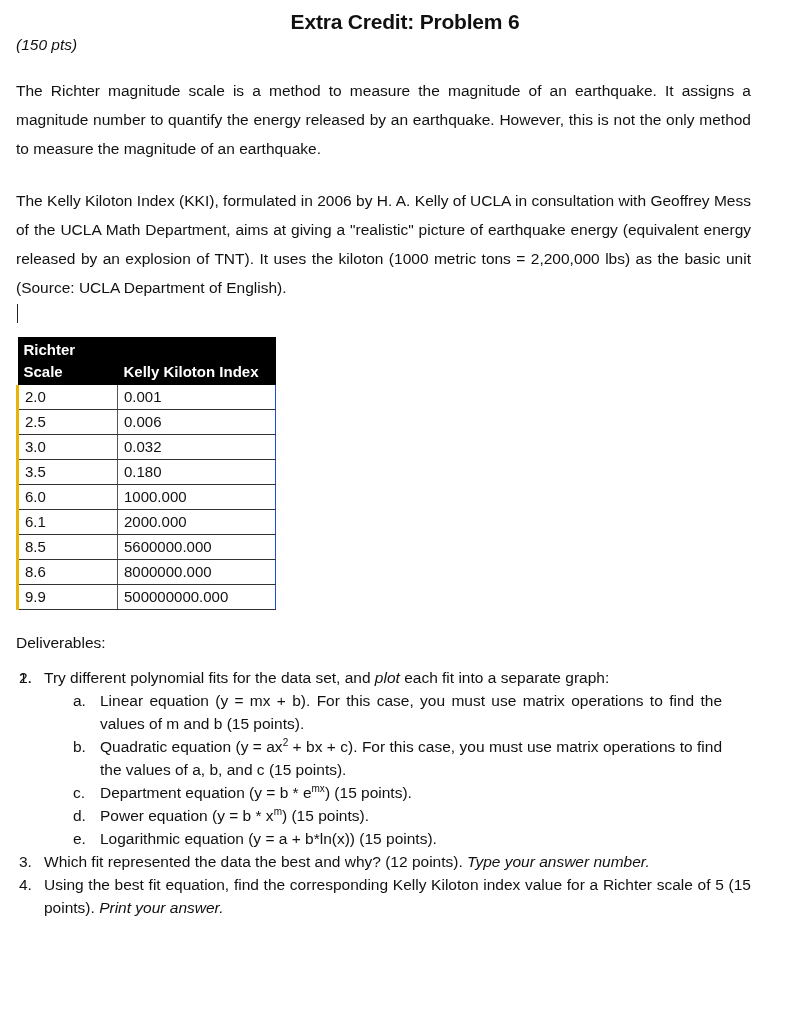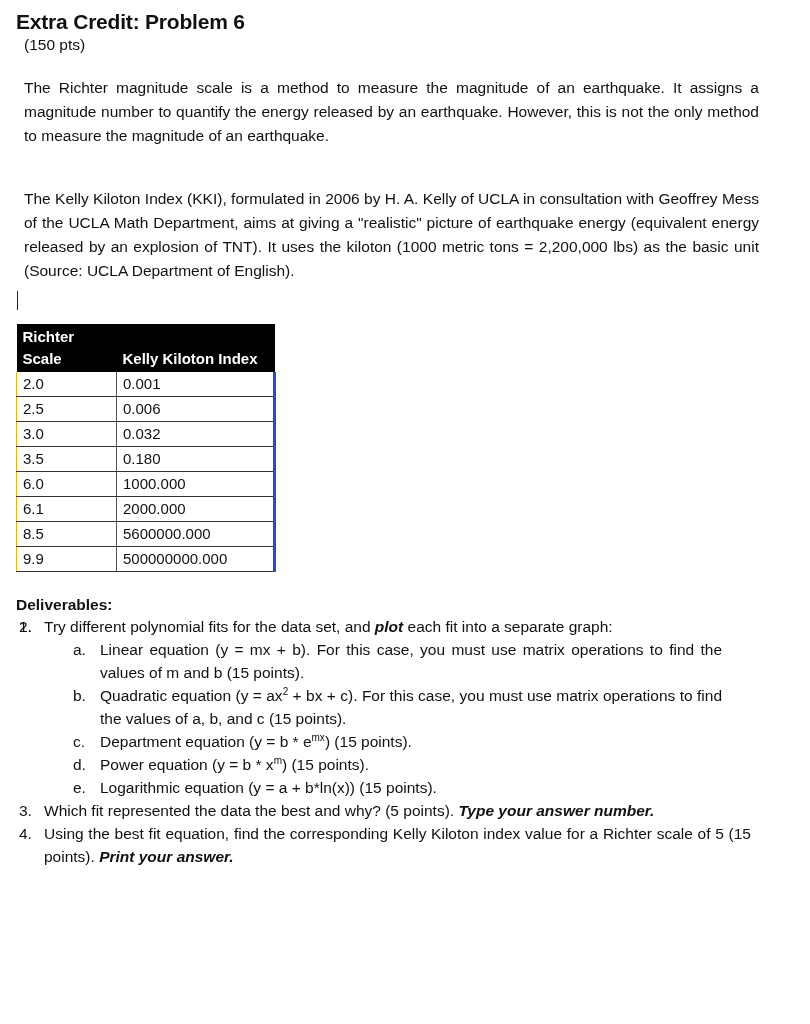--- a/index.html
+++ b/index.html
@@ -1,38 +1,38 @@
 <!DOCTYPE html>
 <html><head>
 <meta charset="utf-8">
 <style>
   html, body { margin:0; padding:0; background:#fff; }
   body { width:810px; height:1024px; overflow:hidden; font-family:"Liberation Sans", sans-serif; color:#111; }
   .page { position:relative; padding:6px 16px 0 16px; }
-  h1 { font-size:21px; font-weight:bold; margin:4px 0 2px 0; letter-spacing:-0.2px; }
-  .pts { font-size:15.5px; margin:0 0 22px 8px; }
-  p { font-size:15.5px; line-height:24px; margin:8px; text-align:justify; width:735px; }
+  h1 { font-size:21px; font-weight:bold; margin:4px 0 2px 0; letter-spacing:-0.2px;text-align:center; }
+  .pts { font-size:15.5px; margin:0 0 22px 0;font-style:italic; }
+  p { font-size:15.5px; line-height:29px; margin:0; text-align:justify; width:735px; }
   .gap { height:23px; }
   .cursor { display:block; width:1px; height:19px; background:#222; margin:2px 0 2px 1px; }
   table { border-collapse:collapse; margin:14px 8px 0 0; font-size:15px; }
   th { background:#000; color:#fff; text-align:left; font-weight:bold; vertical-align:bottom; padding:2px 6px 2px 6px; line-height:22px; }
   th.c1 { width:88px; }
   th.c2 { width:146px; }
   td { border-bottom:1px solid #333; padding:1px 6px; height:22px; line-height:22px; }
-  td.c1 { border-left:1px solid #eab308; border-right:1px solid #555; }
-  td.c2 { border-right:3px solid #1d4ed8; }
+  td.c1 { border-left:3px solid #eab308; border-right:1px solid #555; }
+  td.c2 { border-right:1px solid #1d4ed8; }
   .deliv { margin-top:24px; font-size:15.5px; }
-  .deliv-title { font-weight:bold; margin-bottom:1px; }
+  .deliv-title { font-weight:normal; margin-bottom:14px; }
   ol.main { margin:0; padding:0; list-style:none; }
   ol.main > li { position:relative; padding-left:28px; line-height:23px; width:707px; text-align:justify; }
   .num { position:absolute; left:3px; top:0; }
   ol.sub { margin:0; padding:0; list-style:none; }
   ol.sub > li { position:relative; padding-left:56px; margin-left:28px; line-height:23px; width:622px; text-align:justify; }
   .let { position:absolute; left:29px; top:0; }
-  .bi { font-weight:bold; font-style:italic; }
+  .bi { font-weight:normal; font-style:italic; }
   sup { font-size:10px; line-height:0; }
 </style>
 </head>
 <body>
 
 <div class="page">
   <h1>Extra Credit: Problem 6</h1>
   <div class="pts">(150 pts)</div>
 
   <p>The Richter magnitude scale is a method to measure the magnitude of an earthquake. It assigns a magnitude number to quantify the energy released by an earthquake. However, this is not the only method to measure the magnitude of an earthquake.</p>
@@ -72,20 +72,24 @@
         </tr>
       <tr>
           <td class="c1">6.1</td>
           <td class="c2">2000.000</td>
         </tr>
       <tr>
           <td class="c1">8.5</td>
           <td class="c2">5600000.000</td>
         </tr>
       <tr>
+          <td class="c1">8.6</td>
+          <td class="c2">8000000.000</td>
+        </tr>
+      <tr>
           <td class="c1">9.9</td>
           <td class="c2">500000000.000</td>
         </tr>
     </tbody>
   </table>
 
   <div class="deliv">
     <div class="deliv-title">Deliverables:</div>
     <ol class="main">
       <li>
@@ -114,21 +118,21 @@
         <span>Power equation (y = b * x</span><sup>m</sup><span>) (15 points).</span>
       </li>
       <li>
         <span class="let">e.</span>
         <span>Logarithmic equation (y = a + b*ln(x)) (15 points).</span>
       </li>
     </ol>
     <ol class="main">
       <li>
         <span class="num">3.</span>
-        <span>Which fit represented the data the best and why? (5 points). </span><span class="bi">Type your answer number.</span>
+        <span>Which fit represented the data the best and why? (12 points). </span><span class="bi">Type your answer number.</span>
       </li>
       <li>
         <span class="num">4.</span>
         <span>Using the best fit equation, find the corresponding Kelly Kiloton index value for a Richter scale of 5 (15 points). </span><span class="bi">Print your answer.</span>
       </li>
     </ol>
   </div>
 </div>
 
 </body></html>

